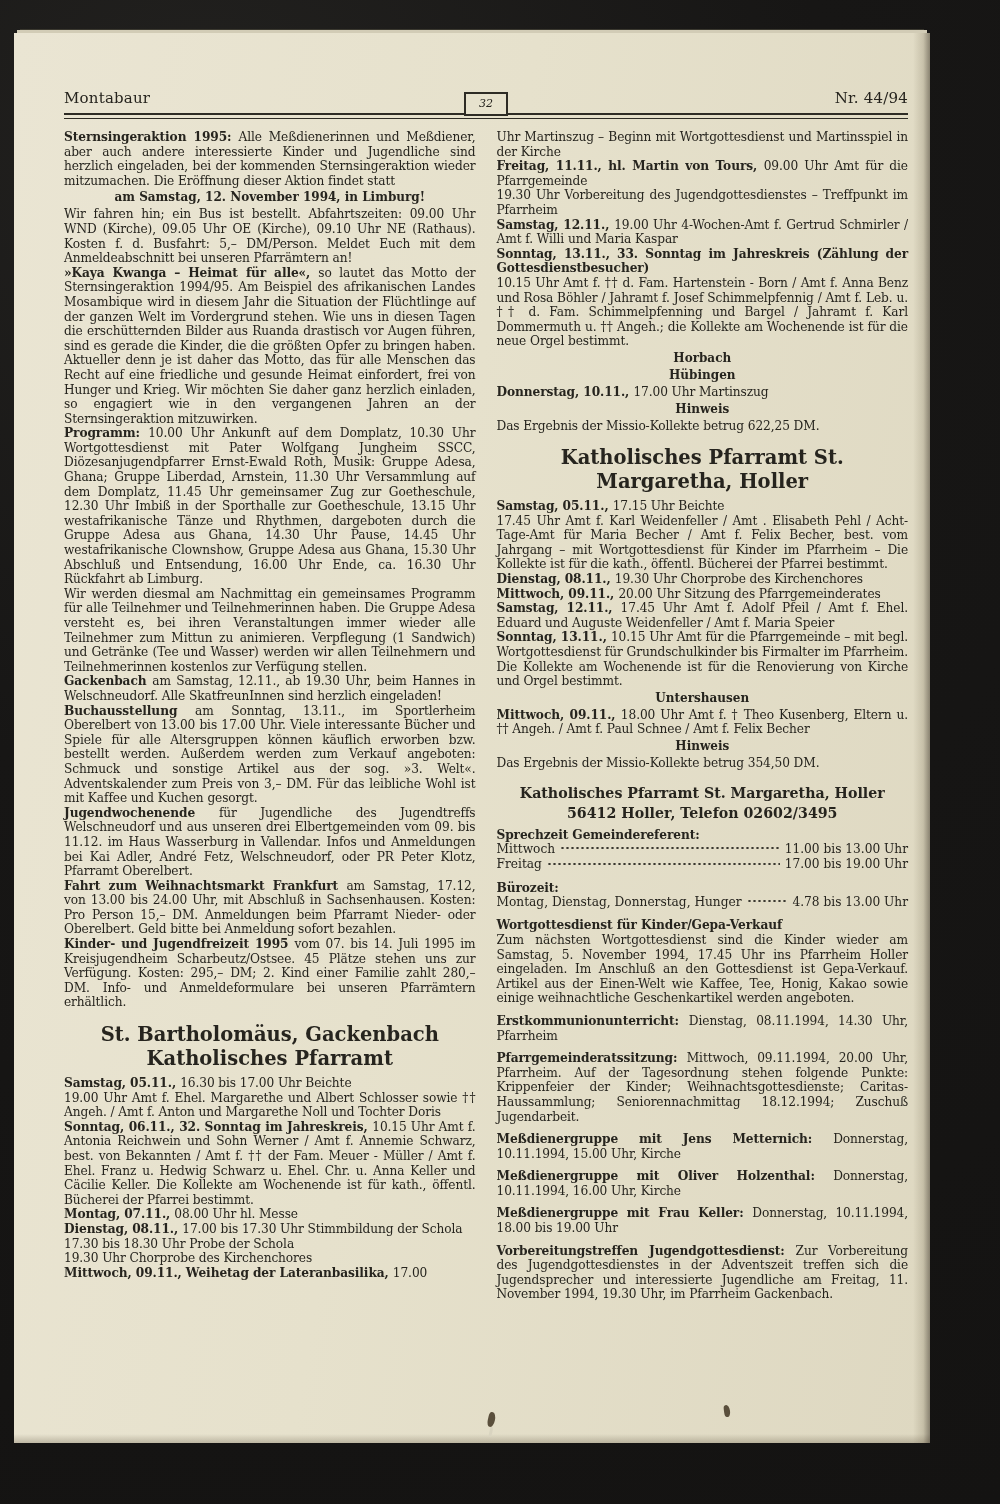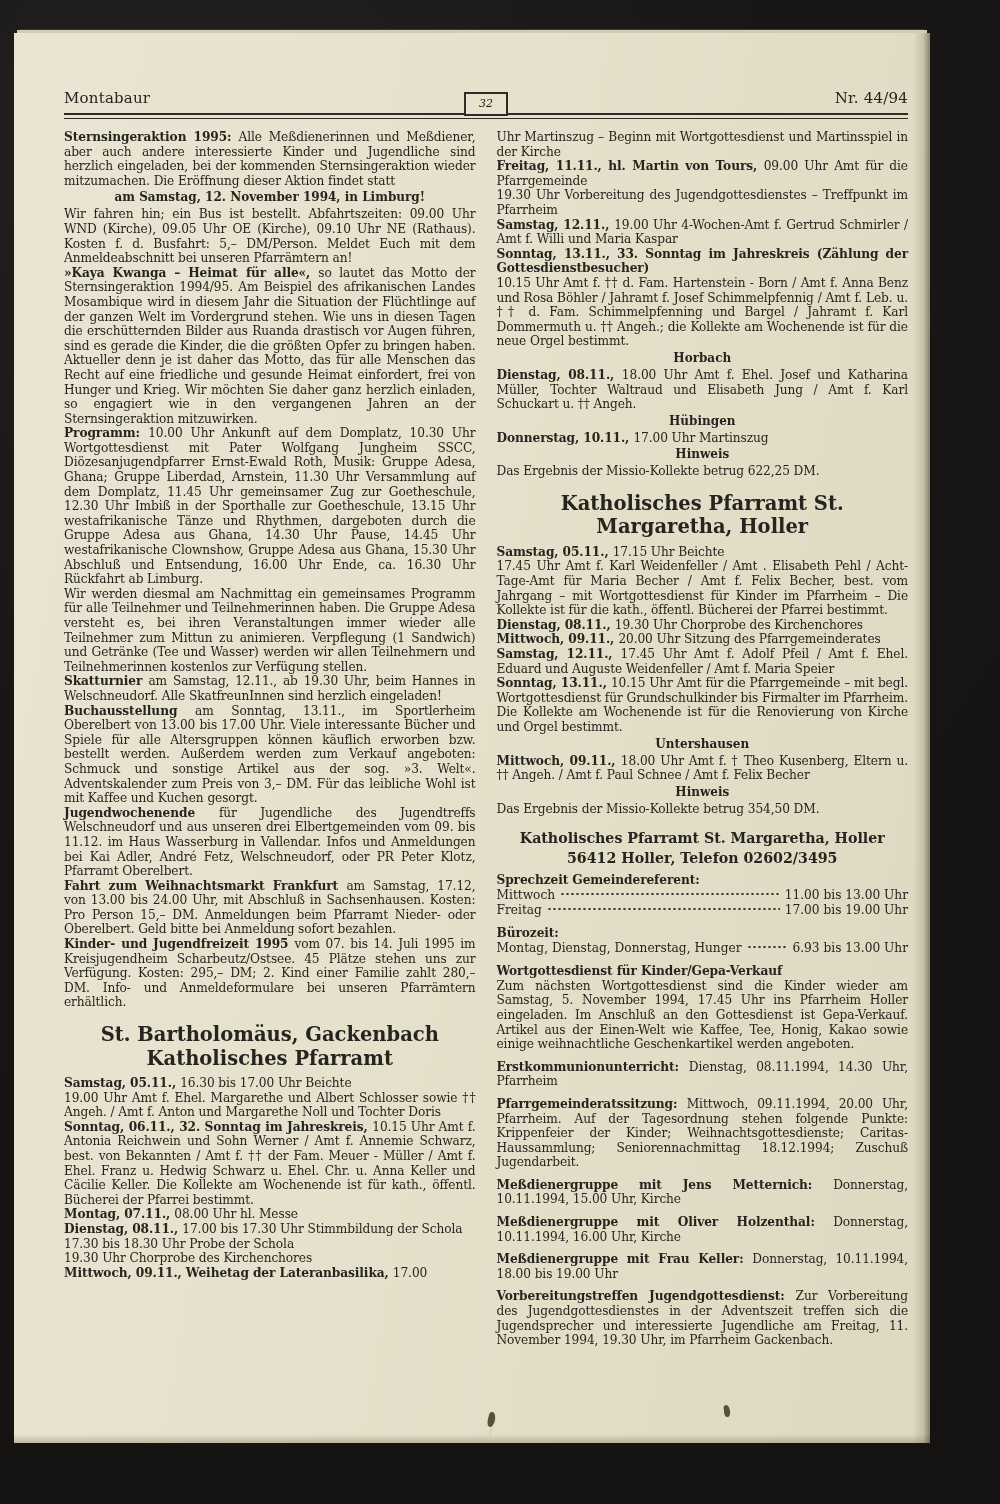--- a/index.html
+++ b/index.html
@@ -64,21 +64,21 @@
       </div>
     </div>
     <div class="cols">
       <div class="col" id="col-left">
           <p class="p"><span class="b">Sternsingeraktion 1995: </span><span>Alle Meßdienerinnen und Meßdiener, aber auch andere interessierte Kinder und Jugendliche sind herzlich eingeladen, bei der kommenden Sternsingeraktion wieder mitzumachen. Die Eröffnung dieser Aktion findet statt</span></p>
           <div class="c">am Samstag, 12. November 1994, in Limburg!</div>
           <p class="p"><span>Wir fahren hin; ein Bus ist bestellt. Abfahrtszeiten: 09.00 Uhr WND (Kirche), 09.05 Uhr OE (Kirche), 09.10 Uhr NE (Rathaus). Kosten f. d. Busfahrt: 5,– DM/Person. Meldet Euch mit dem Anmeldeabschnitt bei unseren Pfarrämtern an!</span></p>
           <p class="p"><span class="b">»Kaya Kwanga – Heimat für alle«, </span><span>so lautet das Motto der Sternsingeraktion 1994/95. Am Beispiel des afrikanischen Landes Mosambique wird in diesem Jahr die Situation der Flüchtlinge auf der ganzen Welt im Vordergrund stehen. Wie uns in diesen Tagen die erschütternden Bilder aus Ruanda drastisch vor Augen führen, sind es gerade die Kinder, die die größten Opfer zu bringen haben. Aktueller denn je ist daher das Motto, das für alle Menschen das Recht auf eine friedliche und gesunde Heimat einfordert, frei von Hunger und Krieg. Wir möchten Sie daher ganz herzlich einladen, so engagiert wie in den vergangenen Jahren an der Sternsingeraktion mitzuwirken.</span></p>
           <p class="p"><span class="b">Programm: </span><span>10.00 Uhr Ankunft auf dem Domplatz, 10.30 Uhr Wortgottesdienst mit Pater Wolfgang Jungheim SSCC, Diözesanjugendpfarrer Ernst-Ewald Roth, Musik: Gruppe Adesa, Ghana; Gruppe Liberdad, Arnstein, 11.30 Uhr Versammlung auf dem Domplatz, 11.45 Uhr gemeinsamer Zug zur Goetheschule, 12.30 Uhr Imbiß in der Sporthalle zur Goetheschule, 13.15 Uhr westafrikanische Tänze und Rhythmen, dargeboten durch die Gruppe Adesa aus Ghana, 14.30 Uhr Pause, 14.45 Uhr westafrikanische Clownshow, Gruppe Adesa aus Ghana, 15.30 Uhr Abschluß und Entsendung, 16.00 Uhr Ende, ca. 16.30 Uhr Rückfahrt ab Limburg.</span></p>
           <p class="p"><span>Wir werden diesmal am Nachmittag ein gemeinsames Programm für alle Teilnehmer und Teilnehmerinnen haben. Die Gruppe Adesa versteht es, bei ihren Veranstaltungen immer wieder alle Teilnehmer zum Mittun zu animieren. Verpflegung (1 Sandwich) und Getränke (Tee und Wasser) werden wir allen Teilnehmern und Teilnehmerinnen kostenlos zur Verfügung stellen.</span></p>
-          <p class="p"><span class="b">Skatturnier </span><span>am Samstag, 12.11., ab 19.30 Uhr, beim Hannes in Welschneudorf. Alle SkatfreunInnen sind herzlich eingeladen!</span></p>
+          <p class="p"><span class="b">Gackenbach </span><span>am Samstag, 12.11., ab 19.30 Uhr, beim Hannes in Welschneudorf. Alle SkatfreunInnen sind herzlich eingeladen!</span></p>
           <p class="p"><span class="b">Buchausstellung </span><span>am Sonntag, 13.11., im Sportlerheim Oberelbert von 13.00 bis 17.00 Uhr. Viele interessante Bücher und Spiele für alle Altersgruppen können käuflich erworben bzw. bestellt werden. Außerdem werden zum Verkauf angeboten: Schmuck und sonstige Artikel aus der sog. »3. Welt«. Adventskalender zum Preis von 3,– DM. Für das leibliche Wohl ist mit Kaffee und Kuchen gesorgt.</span></p>
           <p class="p"><span class="b">Jugendwochenende </span><span>für Jugendliche des Jugendtreffs Welschneudorf und aus unseren drei Elbertgemeinden vom 09. bis 11.12. im Haus Wasserburg in Vallendar. Infos und Anmeldungen bei Kai Adler, André Fetz, Welschneudorf, oder PR Peter Klotz, Pfarramt Oberelbert.</span></p>
           <p class="p"><span class="b">Fahrt zum Weihnachtsmarkt Frankfurt </span><span>am Samstag, 17.12, von 13.00 bis 24.00 Uhr, mit Abschluß in Sachsenhausen. Kosten: Pro Person 15,– DM. Anmeldungen beim Pfarramt Nieder- oder Oberelbert. Geld bitte bei Anmeldung sofort bezahlen.</span></p>
           <p class="p"><span class="b">Kinder- und Jugendfreizeit 1995 </span><span>vom 07. bis 14. Juli 1995 im Kreisjugendheim Scharbeutz/Ostsee. 45 Plätze stehen uns zur Verfügung. Kosten: 295,– DM; 2. Kind einer Familie zahlt 280,– DM. Info- und Anmeldeformulare bei unseren Pfarrämtern erhältlich.</span></p>
           <div class="h1">
             <div>St. Bartholomäus, Gackenbach</div>
             <div>Katholisches Pfarramt</div>
           </div>
           <p class="p"><span class="b">Samstag, 05.11., </span><span>16.30 bis 17.00 Uhr Beichte</span></p>
           <p class="p"><span>19.00 Uhr Amt f. Ehel. Margarethe und Albert Schlosser sowie †† Angeh. / Amt f. Anton und Margarethe Noll und Tochter Doris</span></p>
@@ -90,21 +90,20 @@
           <p class="p"><span class="b">Mittwoch, 09.11., Weihetag der Lateranbasilika, </span><span>17.00</span></p>
         </div>
       <div class="col" id="col-right">
           <p class="p"><span>Uhr Martinszug – Beginn mit Wortgottesdienst und Martinsspiel in der Kirche</span></p>
           <p class="p"><span class="b">Freitag, 11.11., hl. Martin von Tours, </span><span>09.00 Uhr Amt für die Pfarrgemeinde</span></p>
           <p class="p"><span>19.30 Uhr Vorbereitung des Jugendgottesdienstes – Treffpunkt im Pfarrheim</span></p>
           <p class="p"><span class="b">Samstag, 12.11., </span><span>19.00 Uhr 4-Wochen-Amt f. Gertrud Schmirler / Amt f. Willi und Maria Kaspar</span></p>
           <p class="p"><span class="b">Sonntag, 13.11., 33. Sonntag im Jahreskreis (Zählung der Gottesdienstbesucher)</span></p>
           <p class="p"><span>10.15 Uhr Amt f. †† d. Fam. Hartenstein - Born / Amt f. Anna Benz und Rosa Böhler / Jahramt f. Josef Schimmelpfennig / Amt f. Leb. u. †† d. Fam. Schimmelpfenning und Bargel / Jahramt f. Karl Dommermuth u. †† Angeh.; die Kollekte am Wochenende ist für die neue Orgel bestimmt.</span></p>
           <div class="c">Horbach</div>
-          <p class="p"><span class="b">Dienstag, 08.11., </span><span>18.00 Uhr Amt f. Ehel. Josef und Katharina Müller, Tochter Waltraud und Elisabeth Jung / Amt f. Karl Schuckart u. †† Angeh.</span></p>
           <div class="c">Hübingen</div>
           <p class="p"><span class="b">Donnerstag, 10.11., </span><span>17.00 Uhr Martinszug</span></p>
           <div class="c">Hinweis</div>
           <p class="p"><span>Das Ergebnis der Missio-Kollekte betrug 622,25 DM.</span></p>
           <div class="h1">
             <div>Katholisches Pfarramt St. Margaretha, Holler</div>
           </div>
           <p class="p"><span class="b">Samstag, 05.11., </span><span>17.15 Uhr Beichte</span></p>
           <p class="p"><span>17.45 Uhr Amt f. Karl Weidenfeller / Amt . Elisabeth Pehl / Acht-Tage-Amt für Maria Becher / Amt f. Felix Becher, best. vom Jahrgang – mit Wortgottesdienst für Kinder im Pfarrheim – Die Kollekte ist für die kath., öffentl. Bücherei der Pfarrei bestimmt.</span></p>
           <p class="p"><span class="b">Dienstag, 08.11., </span><span>19.30 Uhr Chorprobe des Kirchenchores</span></p>
@@ -127,21 +126,21 @@
           </div>
           <div class="dots-row">
             <span>Freitag</span>
             <span class="dots"></span>
             <span>17.00 bis 19.00 Uhr</span>
           </div>
           <p class="n"><span class="b">Bürozeit:</span></p>
           <div class="dots-row">
             <span>Montag, Dienstag, Donnerstag, Hunger</span>
             <span class="dots"></span>
-            <span>6.93 bis 13.00 Uhr</span>
+            <span>4.78 bis 13.00 Uhr</span>
           </div>
           <p class="n"><span class="b">Wortgottesdienst für Kinder/Gepa-Verkauf</span></p>
           <p class="p"><span>Zum nächsten Wortgottesdienst sind die Kinder wieder am Samstag, 5. November 1994, 17.45 Uhr ins Pfarrheim Holler eingeladen. Im Anschluß an den Gottesdienst ist Gepa-Verkauf. Artikel aus der Einen-Welt wie Kaffee, Tee, Honig, Kakao sowie einige weihnachtliche Geschenkartikel werden angeboten.</span></p>
           <p class="n"><span class="b">Erstkommunionunterricht: </span><span>Dienstag, 08.11.1994, 14.30 Uhr, Pfarrheim</span></p>
           <p class="n"><span class="b">Pfarrgemeinderatssitzung: </span><span>Mittwoch, 09.11.1994, 20.00 Uhr, Pfarrheim. Auf der Tagesordnung stehen folgende Punkte: Krippenfeier der Kinder; Weihnachtsgottesdienste; Caritas-Haussammlung; Seniorennachmittag 18.12.1994; Zuschuß Jugendarbeit.</span></p>
           <p class="n"><span class="b">Meßdienergruppe mit Jens Metternich: </span><span>Donnerstag, 10.11.1994, 15.00 Uhr, Kirche</span></p>
           <p class="n"><span class="b">Meßdienergruppe mit Oliver Holzenthal: </span><span>Donnerstag, 10.11.1994, 16.00 Uhr, Kirche</span></p>
           <p class="n"><span class="b">Meßdienergruppe mit Frau Keller: </span><span>Donnerstag, 10.11.1994, 18.00 bis 19.00 Uhr</span></p>
           <p class="n"><span class="b">Vorbereitungstreffen Jugendgottesdienst: </span><span>Zur Vorbereitung des Jugendgottesdienstes in der Adventszeit treffen sich die Jugendsprecher und interessierte Jugendliche am Freitag, 11. November 1994, 19.30 Uhr, im Pfarrheim Gackenbach.</span></p>
         </div>

